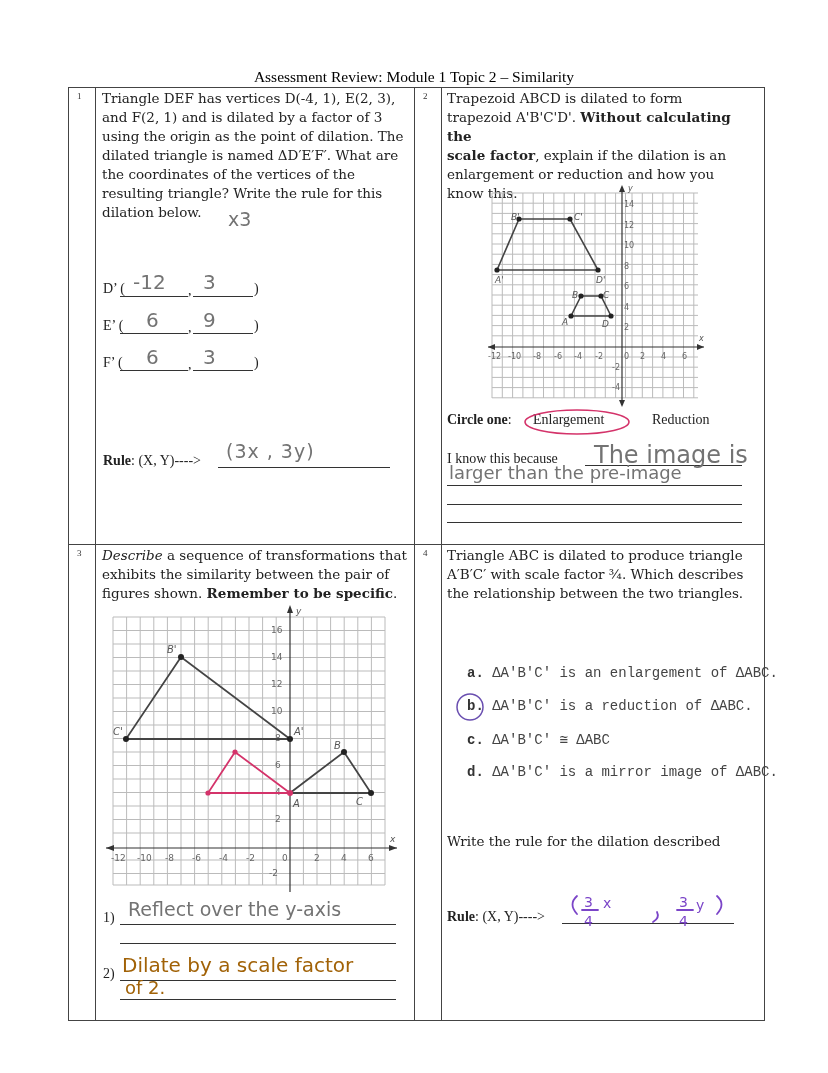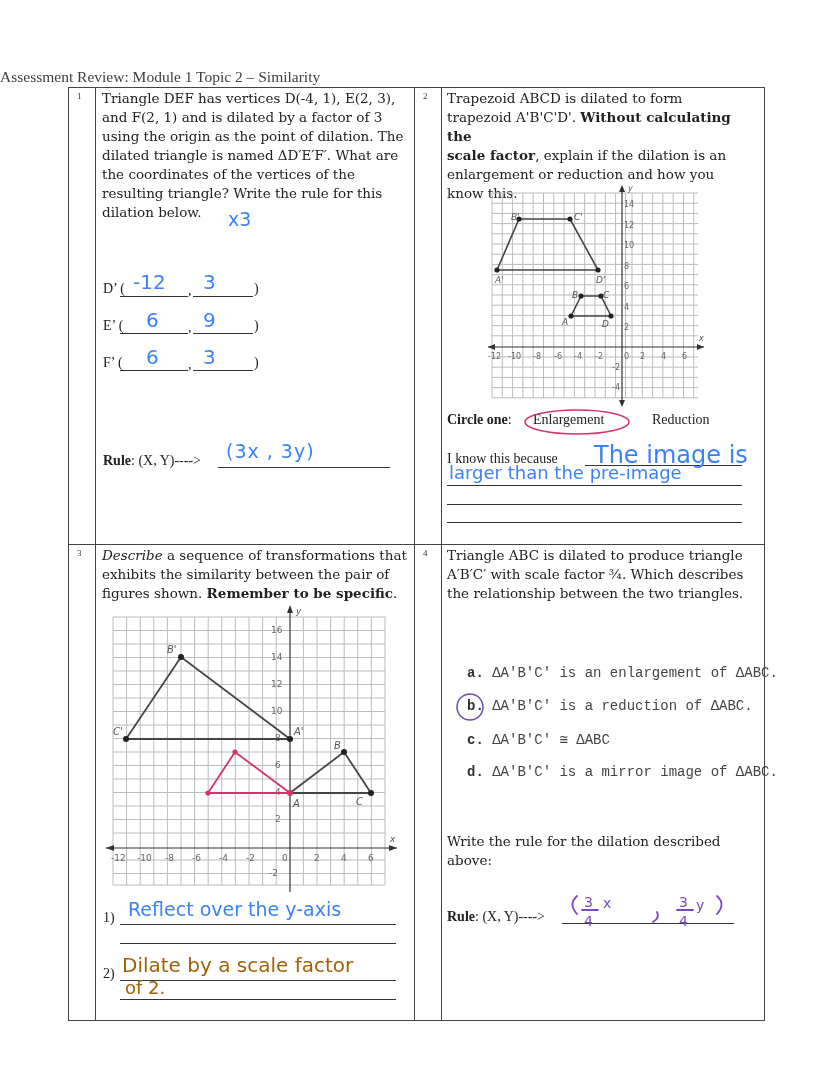--- a/index.html
+++ b/index.html
@@ -1,28 +1,28 @@
 <!DOCTYPE html>
 <html><head>
 <meta charset="utf-8">
 <style>
   html, body { margin:0; padding:0; background:#ffffff; }
   body { width:828px; height:1073px; position:relative; overflow:hidden;
          font-family:"DejaVu Serif", "Liberation Serif", serif; color:#222; }
-  .title { position:absolute; top:68px; left:0; width:828px; 
-           font-family:"Liberation Serif", serif; font-size:15.5px; color:#404040; }
+  .title { position:absolute; top:68px; left:0; width:828px; text-align:center;
+           font-family:"Liberation Serif", serif; font-size:15.5px; color:#000000; }
   .tbl { position:absolute; left:68px; top:87px; width:697px; height:934px;
          border:1.5px solid #444; box-sizing:border-box; }
   .vline { position:absolute; top:0; bottom:0; width:0; border-left:1.5px solid #444; }
   .hline { position:absolute; left:0; right:0; height:0; border-top:1.5px solid #444; }
   .num { position:absolute; font-size:9px; color:#333; font-family:"Liberation Serif", serif; }
   .cell { position:absolute; font-family:"DejaVu Serif", serif; font-size:13.5px; line-height:19px; color:#222; }
   .cell i { font-style:italic; }
   .hand { font-family:"DejaVu Sans", sans-serif; font-weight:normal; }
-  .pink { color:#3b82f6; }
+  .pink { color:#737373; }
   .purple { color:#a16207; }
   .line { position:absolute; border-bottom:1.2px solid #333; height:0; }
   .ser { font-family:"Liberation Serif", serif; font-size:14px; }
   .opt { position:absolute; font-family:Liberation Mono, monospace; font-size:14px; color:#444; }
   .opt b { color:#333; }
   svg text { font-family:"DejaVu Sans", sans-serif; }
 </style>
 </head>
 <body>
 
@@ -346,21 +346,20 @@
 <div class="opt" style="left:467px; top:665px"><b>a.</b> <span>ΔA′B′C′ is an enlargement of ΔABC.</span></div>
 <div class="opt" style="left:467px; top:698px"><b>b.</b> <span>ΔA′B′C′ is a reduction of ΔABC.</span></div>
 <svg style="position:absolute; left:455px; top:692px" width="32" height="30">
   <circle cx="15" cy="15" r="13" fill="none" stroke="#6a4fb0" stroke-width="1.5"></circle>
 </svg>
 <div class="opt" style="left:467px; top:731px"><b>c.</b> <span>ΔA′B′C′ ≅ ΔABC</span></div>
 <div class="opt" style="left:467px; top:764px"><b>d.</b> <span>ΔA′B′C′ is a mirror image of ΔABC.</span></div>
 
 <div class="cell" style="left:447px; top:832px; width:310px">
   <div>Write the rule for the dilation described</div>
-  <div>above:</div>
 </div>
 
 <div>
   <span class="ser" style="position:absolute; left:447px; top:909px"><b>Rule</b><span>: (X, Y)----&gt;</span></span>
   <div class="line" style="left:562px; top:923px; width:172px"></div>
   <svg style="position:absolute; left:565px; top:890px" width="170" height="42">
     <g fill="none" stroke="#7b45c8" stroke-width="1.8" stroke-linecap="round">
       <path d="M12 6 Q3 14 12 24"></path>
       <path d="M152 6 Q161 14 152 24"></path>
       <line x1="17" y1="20" x2="33" y2="20"></line>

